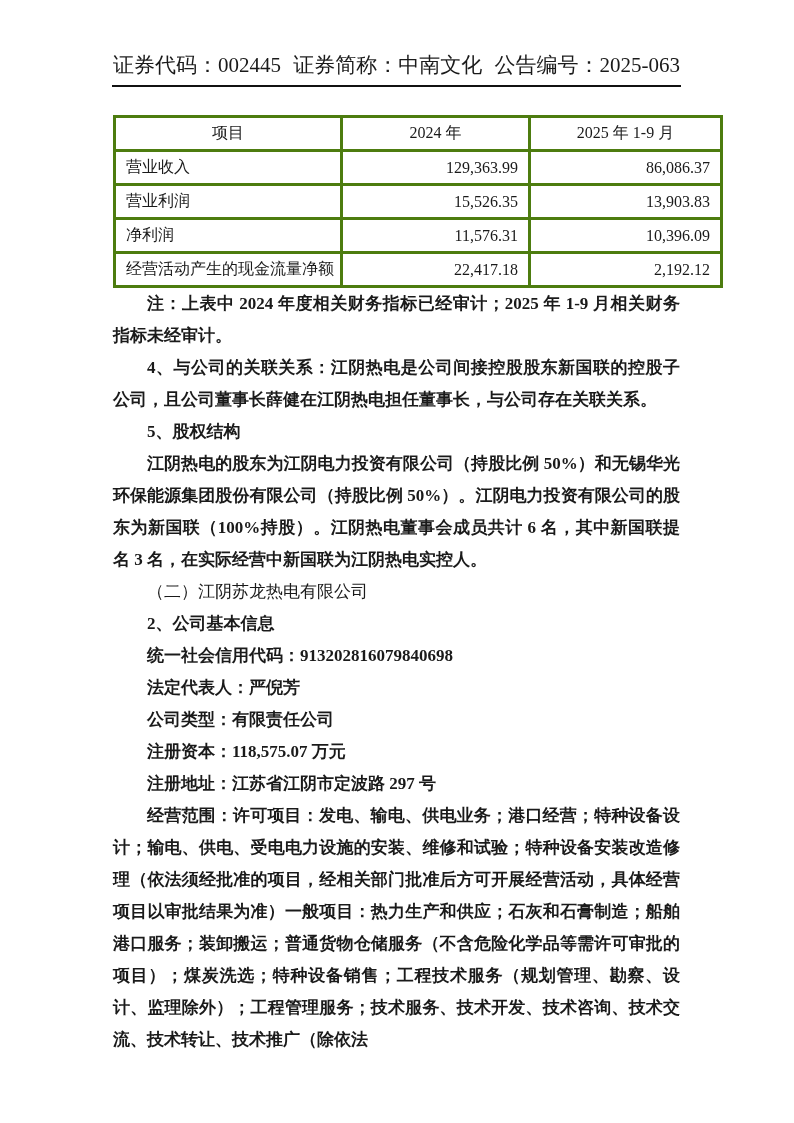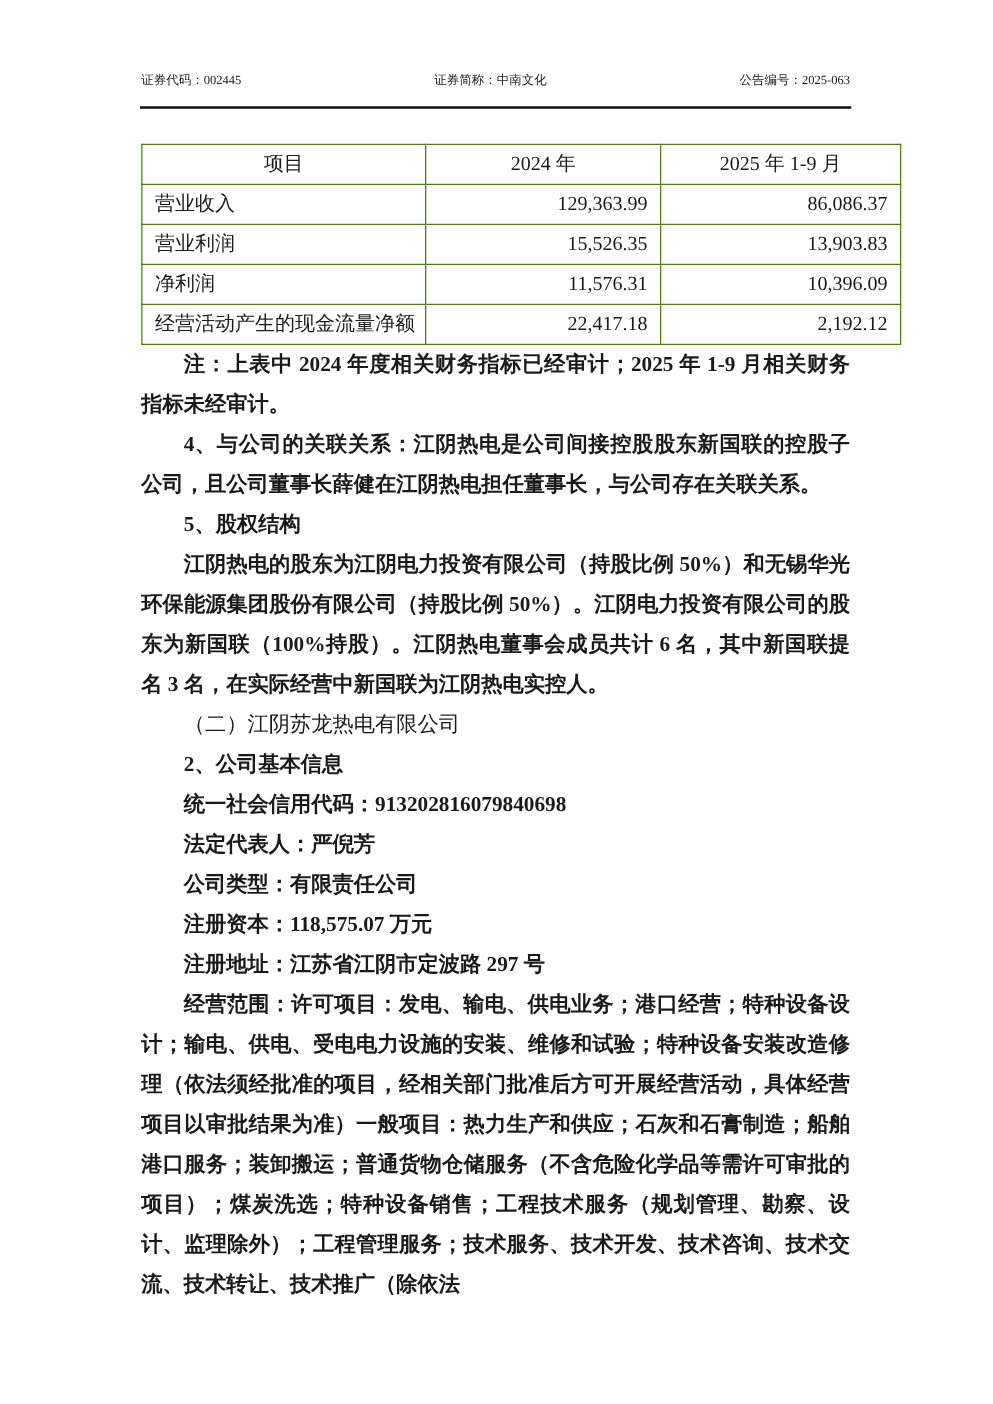--- a/index.html
+++ b/index.html
@@ -7,36 +7,36 @@
     position:relative;
     width:794px; height:1123px;
     background:#ffffff;
     color:#1a1a1a;
     font-family:"Liberation Serif","DejaVu Serif",serif;
     overflow:hidden;
   }
   .doc-header {
     position:absolute; top:54px; left:113px; width:567px;
     display:flex; justify-content:space-between;
-    font-size:10px; line-height:22px; white-space:nowrap;
+    font-size:21px; line-height:22px; white-space:nowrap;
   }
   .header-rule {
     position:absolute; top:85px; left:112px; width:569px;
     border-top:2px solid #111; height:0;
   }
   .content {
     position:absolute; top:115px; left:113px; width:567px;
     font-size:17px; line-height:32px; text-align:justify;
   }
   table.fin {
     width:607px; border-collapse:collapse; table-layout:fixed;
     font-size:16px; line-height:normal;
   }
   table.fin th, table.fin td {
-    border:1px solid #4d7c0f; height:31px; padding:0 10px;
+    border:3px solid #4d7c0f; height:31px; padding:0 10px;
     overflow:hidden; white-space:nowrap;
   }
   table.fin th { font-weight:normal; text-align:center; }
   td.item { text-align:left; padding-left:8px; }
   td.num  { text-align:right; padding-right:12px; }
   p.para { margin:0; text-indent:2em;font-weight:bold; }
   p.bold { font-weight:normal; }
 </style>
 </head>
 <body>

